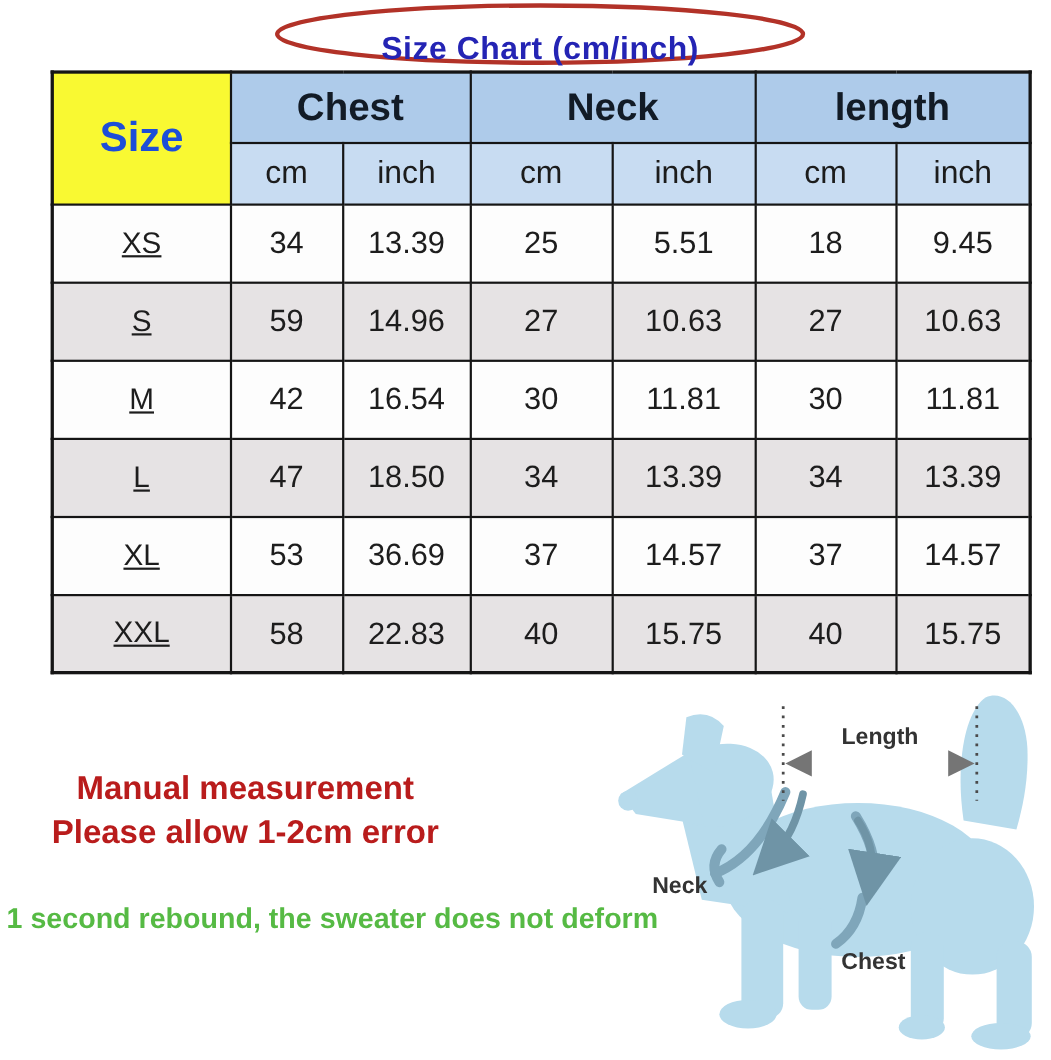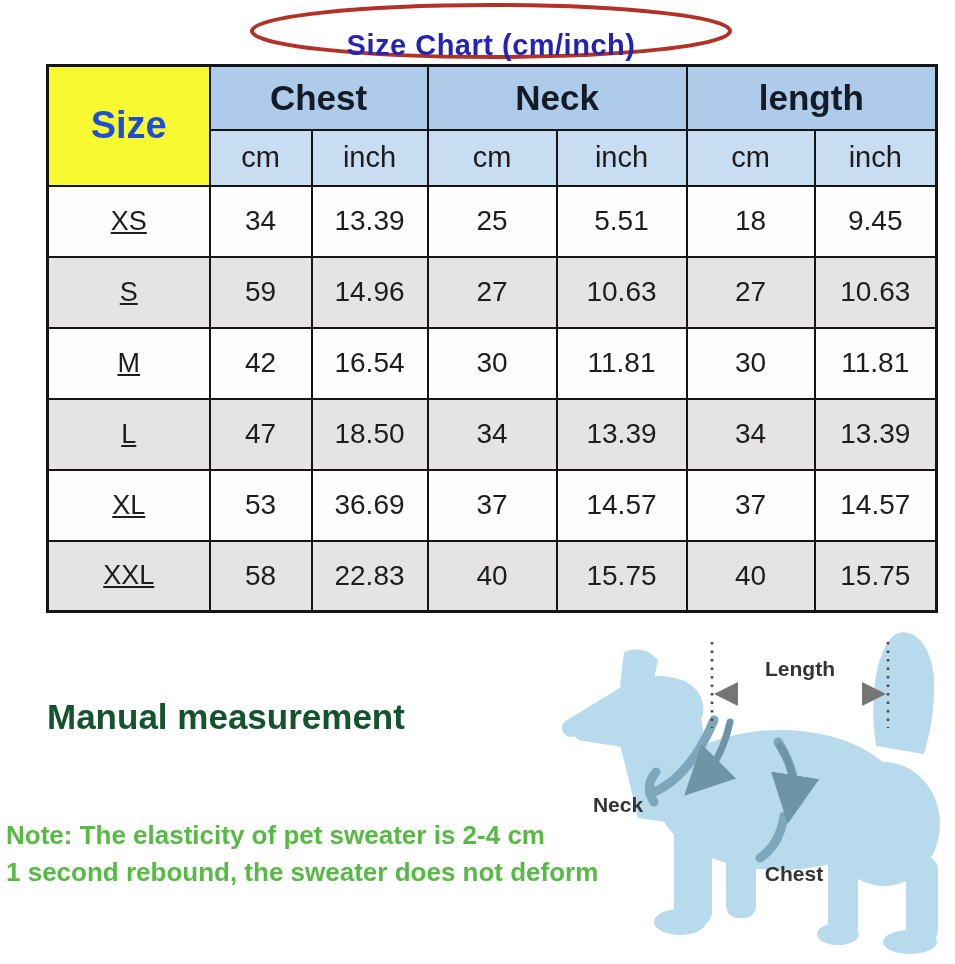--- a/index.html
+++ b/index.html
@@ -51,21 +51,21 @@
     background: #c8dcf2;
     font-size: 29px; font-weight: normal; color: #1c1c1c;
   }
   tr.data-row { height: 71px; background: #fdfdfd; font-size: 28px; }
   tr.data-row.alt { background: #e6e3e4; }
   tr.data-row td.size-cell { font-size: 27px; text-decoration: underline; }
 
   
   .note-magenta {
     position: absolute; left: 47px; top: 697px;
-    color: #14532d; font-size: 35px; font-weight: bold;
+    color: #b91c1c; font-size: 30px; font-weight: bold;
     line-height: 40px; white-space: nowrap; text-align: center;
   }
   .note-green {
     position: absolute; left: 6px; top: 817px;
     color: #56ba44; font-size: 26px; font-weight: bold;
     line-height: 37px; white-space: nowrap;
   }
 
   
   .dog-diagram { position: absolute; left: 528px; top: 628px; }
@@ -161,24 +161,24 @@
     <td>40</td>
     <td>15.75</td>
     <td>40</td>
     <td>15.75</td>
   </tr>
 </tbody>
   </table>
 
 <div class="note-magenta">
   <div>Manual measurement</div>
+  <div>Please allow 1-2cm error</div>
 </div>
 
 <div class="note-green">
-  <div>Note: The elasticity of pet sweater is 2-4 cm</div>
   <div>1 second rebound, the sweater does not deform</div>
 </div>
 
 <svg class="dog-diagram" width="427" height="336" viewBox="0 0 427 336">
   <defs>
     <marker id="ah" markerWidth="7" markerHeight="7" refX="3" refY="3.5" orient="auto">
       <path d="M0,0 L7,3.5 L0,7 z" fill="#6f94a6"></path>
     </marker>
     <linearGradient id="agrad" x1="0" y1="0" x2="1" y2="0">
       <stop offset="0" stop-color="#6e6e6e"></stop>

